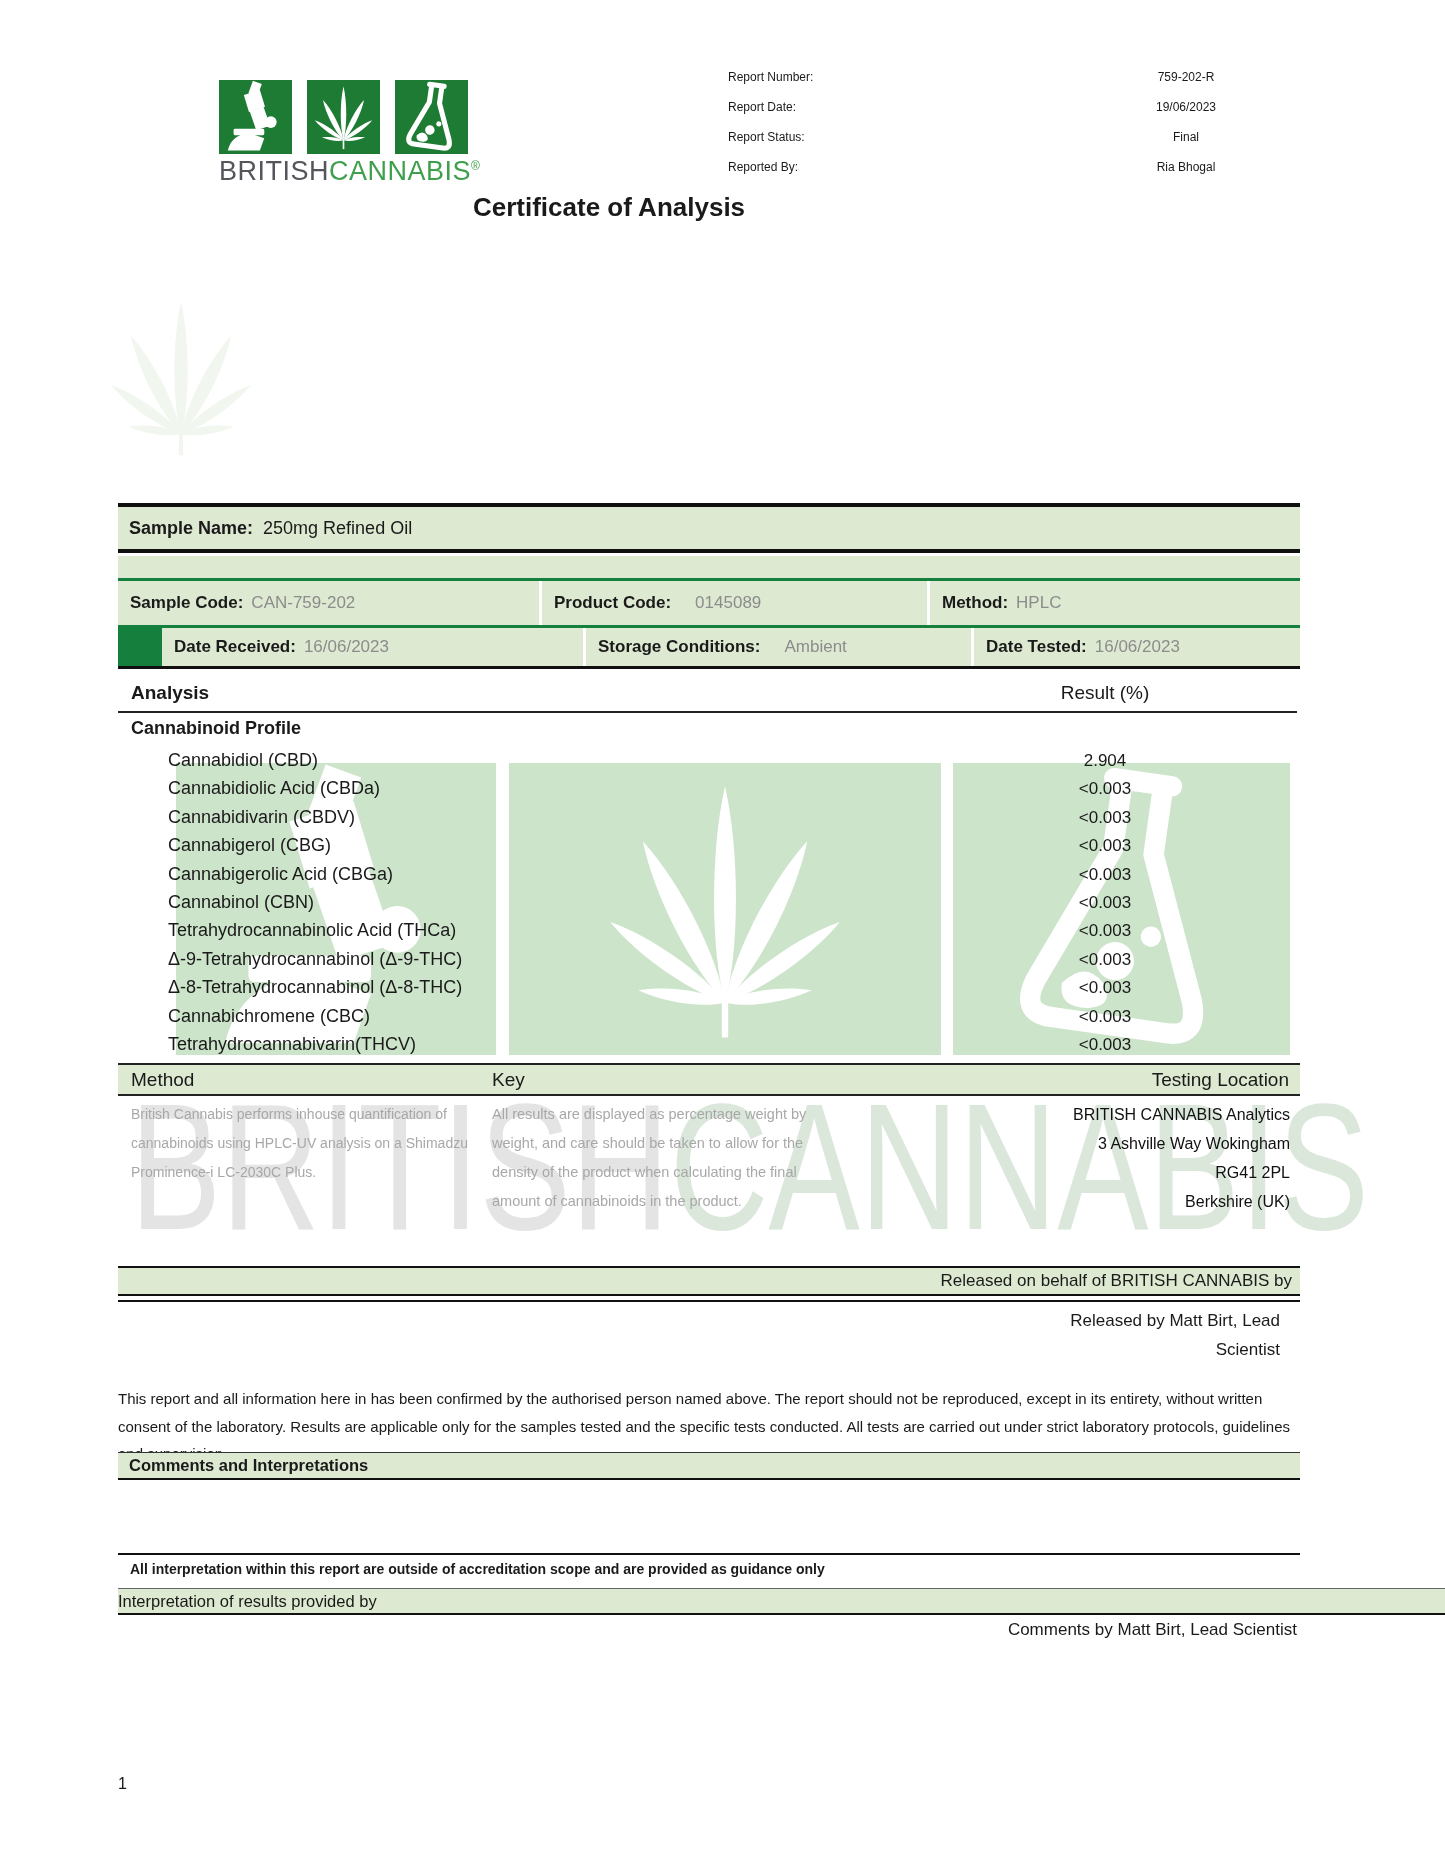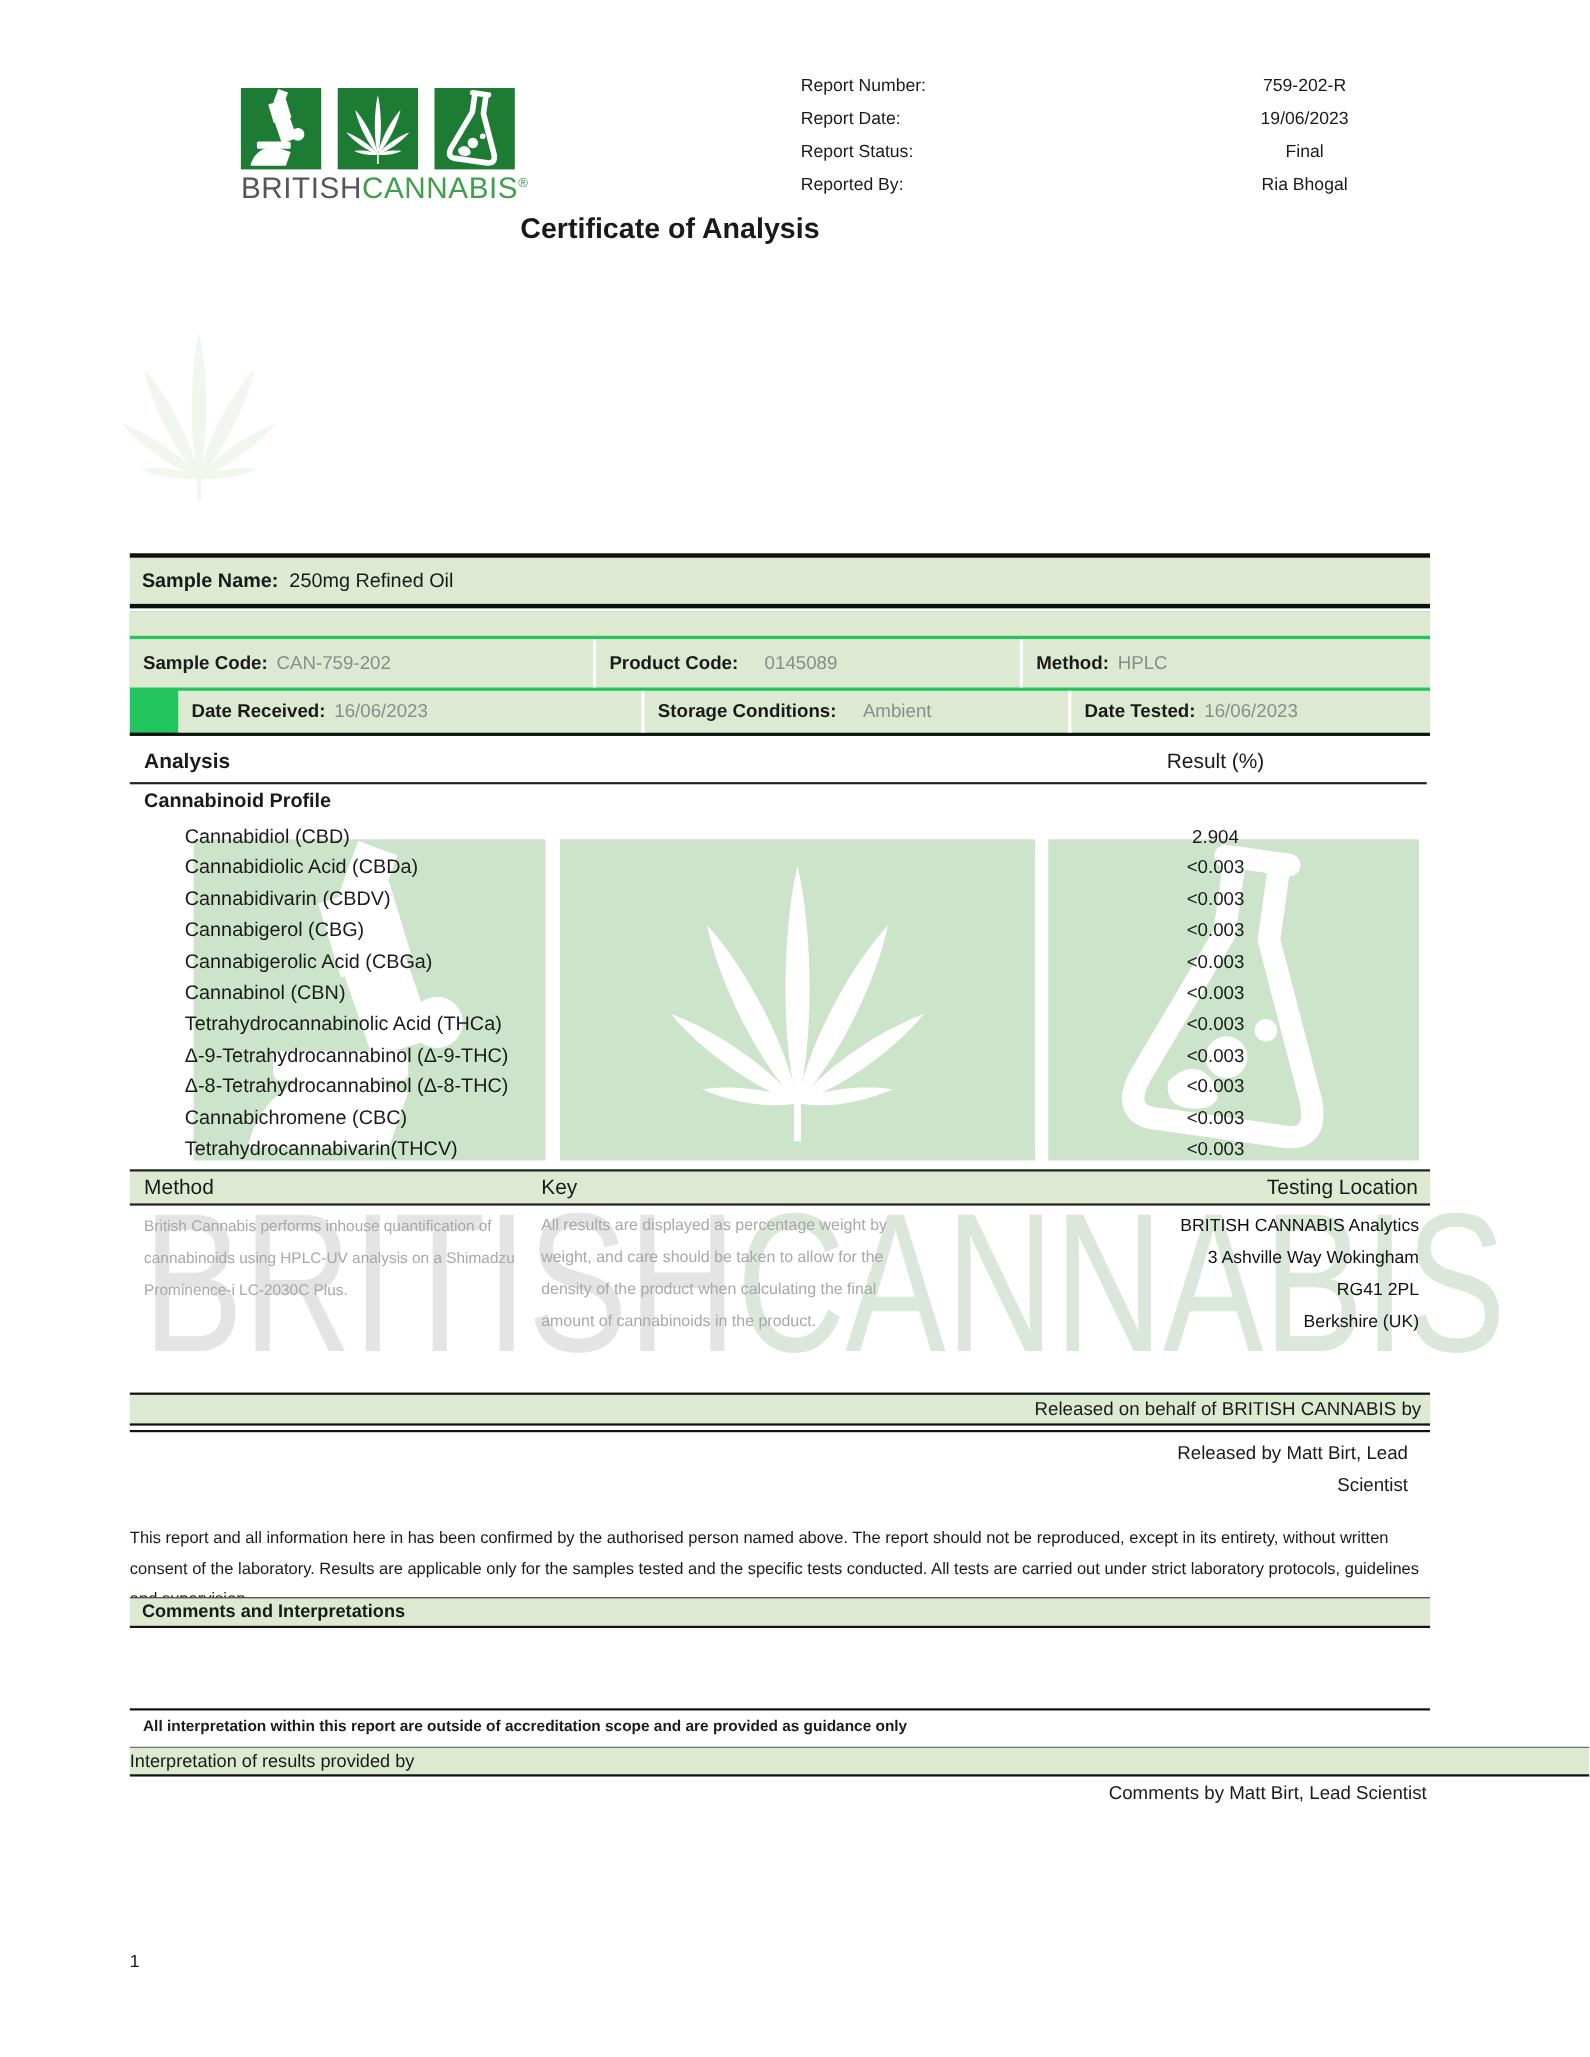--- a/index.html
+++ b/index.html
@@ -11,37 +11,37 @@
   .logo{left:219px;top:80px;display:flex;gap:15px;}
   .sq{width:73px;height:74px;background:#1e7b33;}
   .sq svg{width:100%;height:100%;display:block;}
   .wordmark{left:219px;top:156px;font-size:27px;letter-spacing:.5px;white-space:nowrap;}
   .wm-british{color:#54565b;}
   .wm-cannabis{color:#3f9f4c;}
   .wm-reg{color:#3f9f4c;font-size:12px;vertical-align:10px;}
 
   
   .report-meta{left:728px;top:66px;width:620px;}
-  .meta-row{position:relative;height:30px;font-size:16px;}
+  .meta-row{position:relative;height:30px;font-size:12px;}
   .meta-label{position:absolute;left:0;top:4px;}
   .meta-value{position:absolute;left:312px;top:4px;width:292px;text-align:center;}
 
   .title{left:118px;top:192px;width:982px;text-align:center;font-size:26px;font-weight:bold;margin:0;}
 
   .faint-leaf{left:92px;top:288px;width:178px;height:178px;--glyph:#f1f7ef;}
   .faint-leaf svg{width:100%;height:100%;}
 
   
   .bar{background:#dde9d1;box-sizing:border-box;}
   .sample-name{left:118px;top:503px;width:1182px;height:50px;border-top:4px solid #101010;border-bottom:4px solid #101010;display:flex;align-items:center;padding-left:11px;font-size:18px;}
   .sample-name .lbl{font-weight:bold;}
   .sample-name .val{margin-left:10px;}
 
   
-  .fields{left:118px;top:556px;width:1182px;border-bottom:3.5px solid #101010;background:#22c55e;box-sizing:border-box;}
+  .fields{left:118px;top:556px;width:1182px;border-bottom:3.5px solid #101010;background:#15803d;box-sizing:border-box;}
   .frow{background:#dde9d1;}
   .frow.spacer{height:22px;margin-bottom:3px;}
   .frow.r1{height:44px;margin-bottom:3px;}
   .frow.r2{height:38px;margin-left:44px;}
   .frow.cells{display:flex;}
   .fcell{box-sizing:border-box;padding-left:12px;display:flex;align-items:center;font-size:17px;}
   .fcell.c1{width:424px;border-right:3px solid #fff;}
   .fcell.c2{width:388px;border-right:3px solid #fff;gap:16px;}
   .fcell.c3{flex:1;}
   .flabel{font-weight:bold;white-space:nowrap;}

